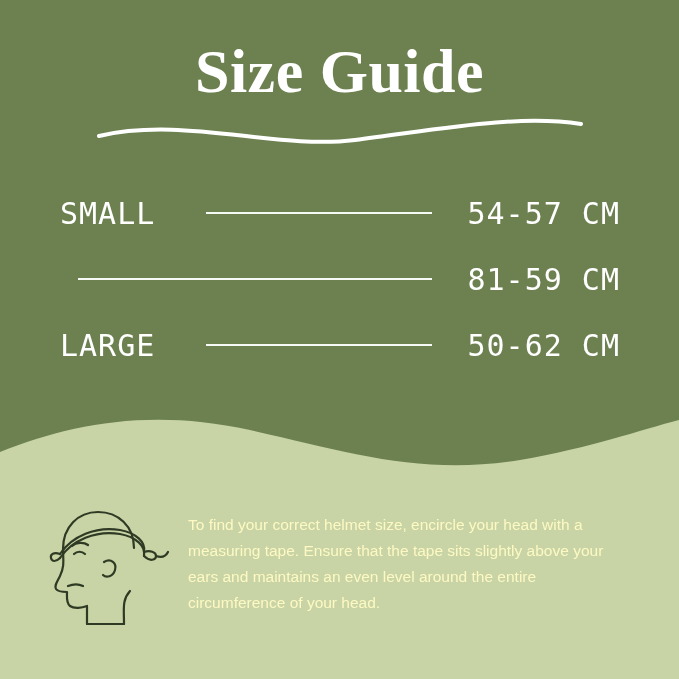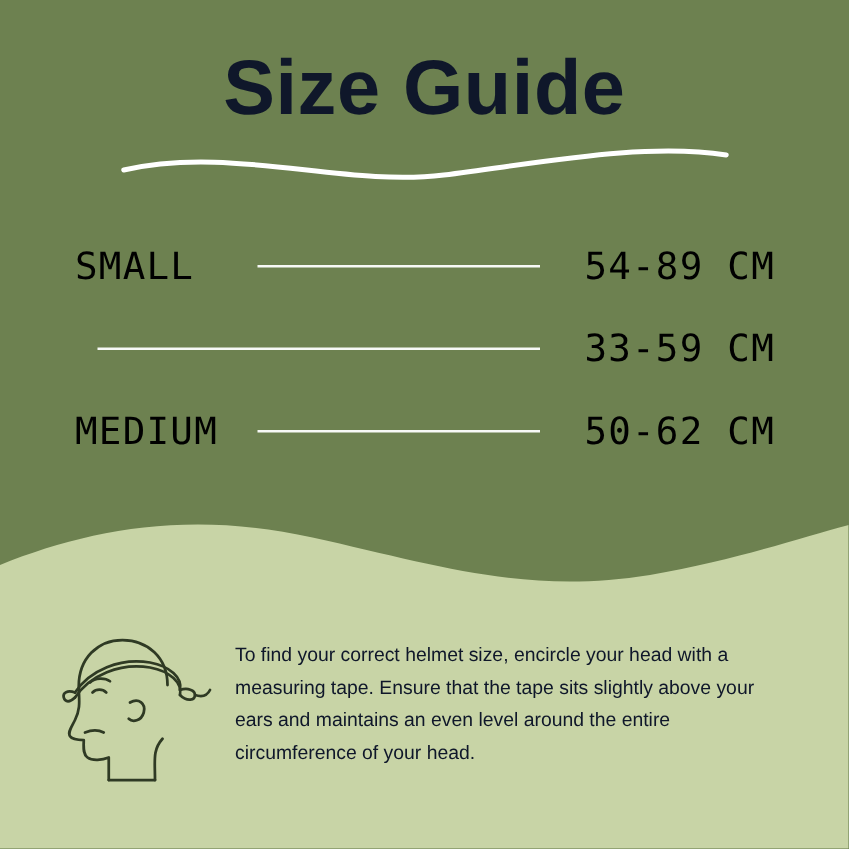--- a/index.html
+++ b/index.html
@@ -28,22 +28,22 @@
     width: 679px;
     height: 470px;
   }
 
   .title {
     position: absolute;
     top: 40px;
     left: 0;
     width: 679px;
     text-align: center;
-    color: #0f172a;
-    font-family: Liberation Sans, sans-serif;
+    color: #ffffff;
+    font-family: Liberation Serif, serif;
     font-weight: bold;
     font-size: 62px;
     letter-spacing: 0.5px;
     line-height: 1;
   }
 
   .title-underline {
     position: absolute;
     top: 110px;
     left: 95px;
@@ -55,21 +55,21 @@
   .sizes {
     position: absolute;
     top: 180px;
     left: 60px;
     width: 560px;
   }
   .size-row {
     display: flex;
     align-items: center;
     height: 66px;
-    color: #000000;
+    color: #ffffff;
   }
   .size-name {
     font-family: "DejaVu Sans Mono", monospace;
     font-size: 30px;
     letter-spacing: 1px;
     white-space: nowrap;
     flex: 0 0 auto;
     min-width: 128px;
   }
   .size-rule {
@@ -113,21 +113,21 @@
     top: 16px;
     width: 140px;
     height: 140px;
   }
 
   .desc {
     position: absolute;
     left: 188px;
     top: 32px;
     width: 448px;
-    color: #0f172a;
+    color: #fef9c3;
     font-family: "Liberation Sans", sans-serif;
     font-size: 15.5px;
     line-height: 26px;
   }
 </style>
 </head>
 <body>
 
 <div class="page">
 
@@ -137,30 +137,30 @@
 
     <svg class="title-underline" viewBox="0 0 490 40" preserveAspectRatio="none">
       <path d="M4,26 C 90,6 180,40 260,30 C 340,20 420,4 486,14" fill="none" stroke="#ffffff" stroke-width="4" stroke-linecap="round"></path>
     </svg>
 
     <div class="sizes">
 
       <div class="size-row">
         <div class="size-name">SMALL</div>
         <div class="size-rule"></div>
-        <div class="size-value">54-89 CM</div>
+        <div class="size-value">54-57 CM</div>
       </div>
 
       <div class="size-row">
         <div class="size-rule"></div>
-        <div class="size-value">33-59 CM</div>
+        <div class="size-value">81-59 CM</div>
       </div>
 
       <div class="size-row">
-        <div class="size-name">MEDIUM</div>
+        <div class="size-name">LARGE</div>
         <div class="size-rule"></div>
         <div class="size-value">50-62 CM</div>
       </div>
 
     </div>
   </div>
 
   <svg class="bottom-wave" viewBox="0 0 679 279" preserveAspectRatio="none">
     <path d="M0,52 C 70,24 150,8 250,30 C 350,52 420,76 520,60 C 590,48 640,30 679,20 L679,279 L0,279 Z" fill="#c8d4a6"></path>
   </svg>

